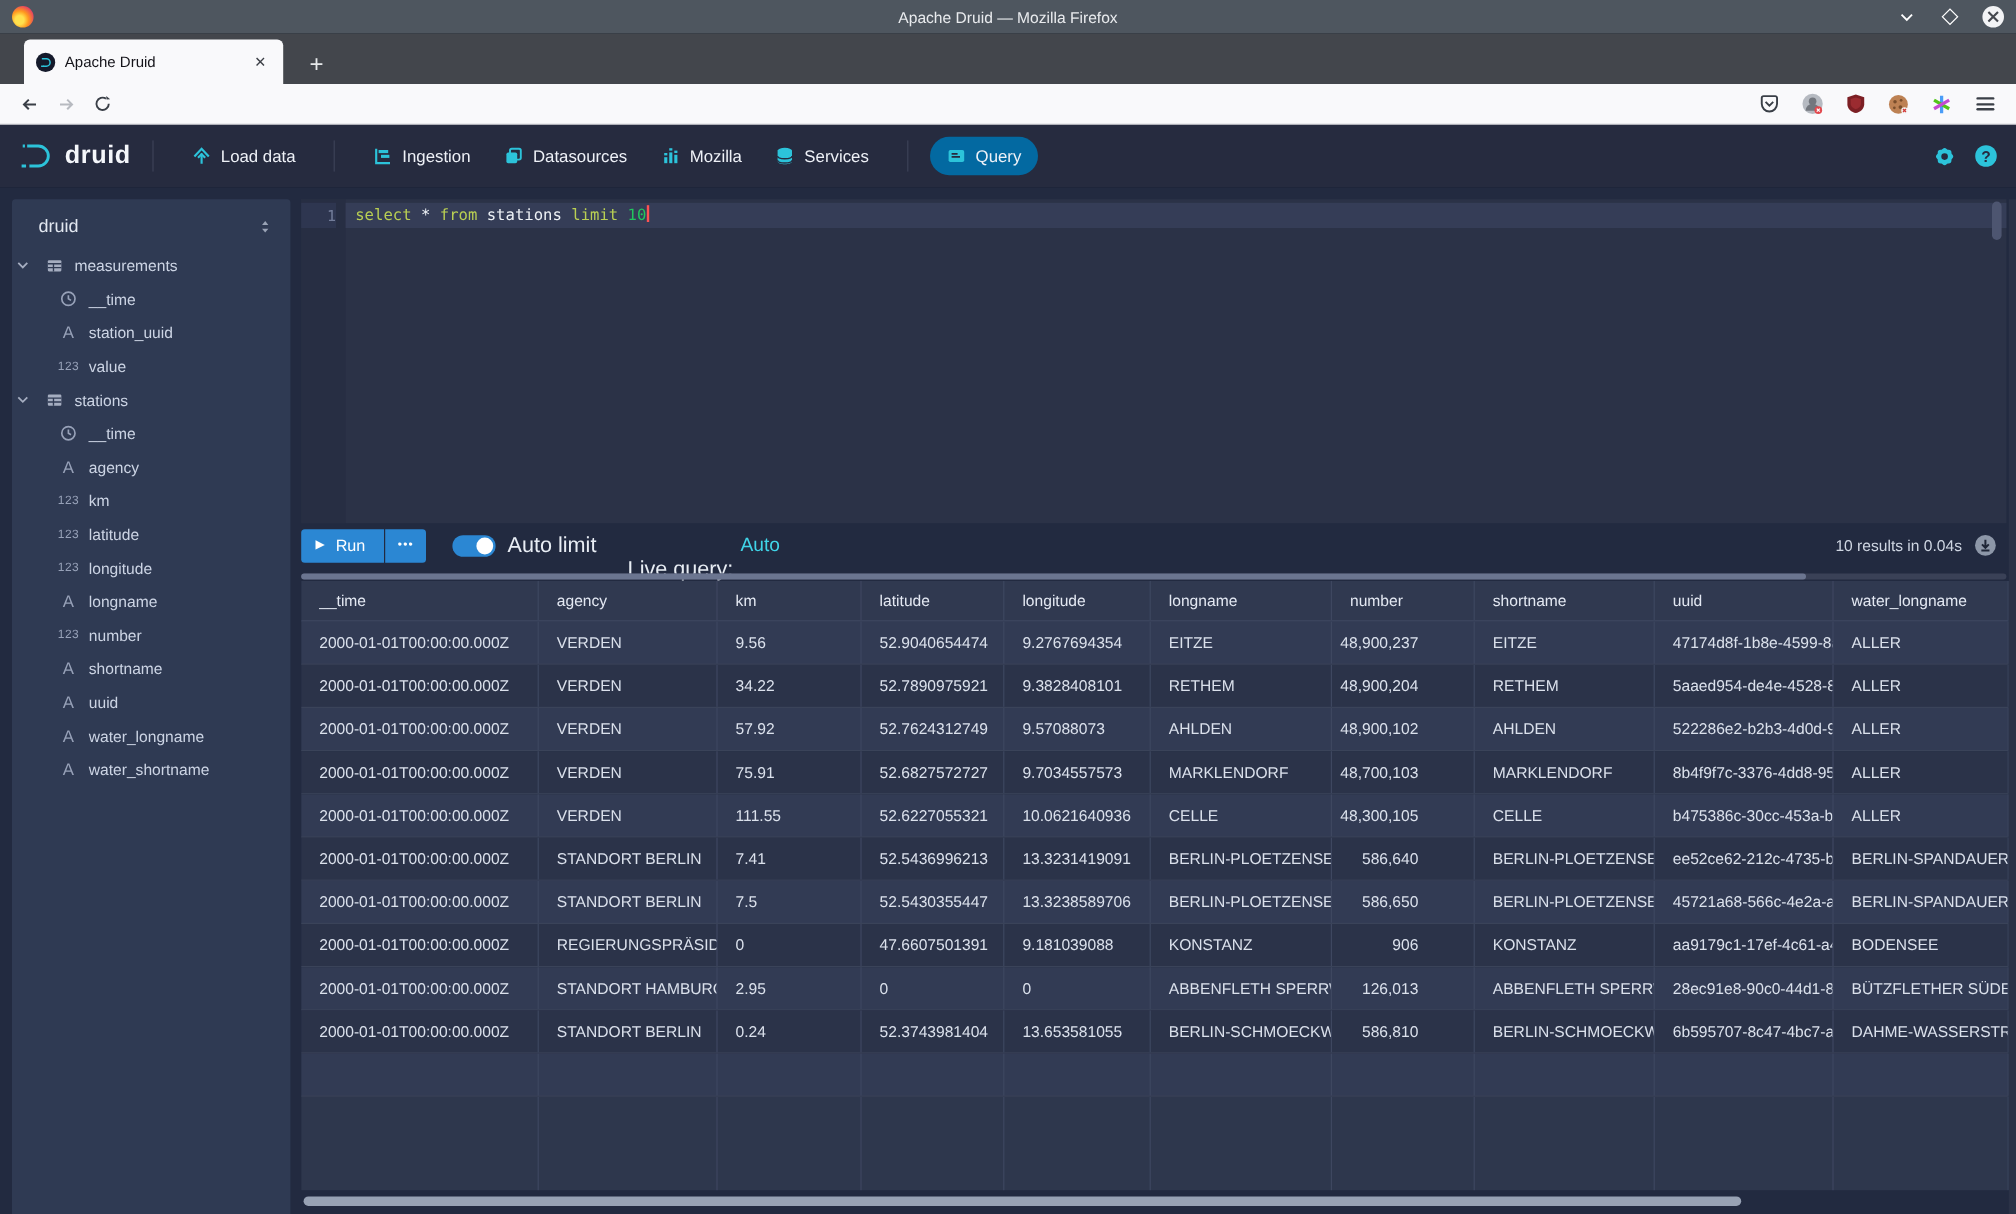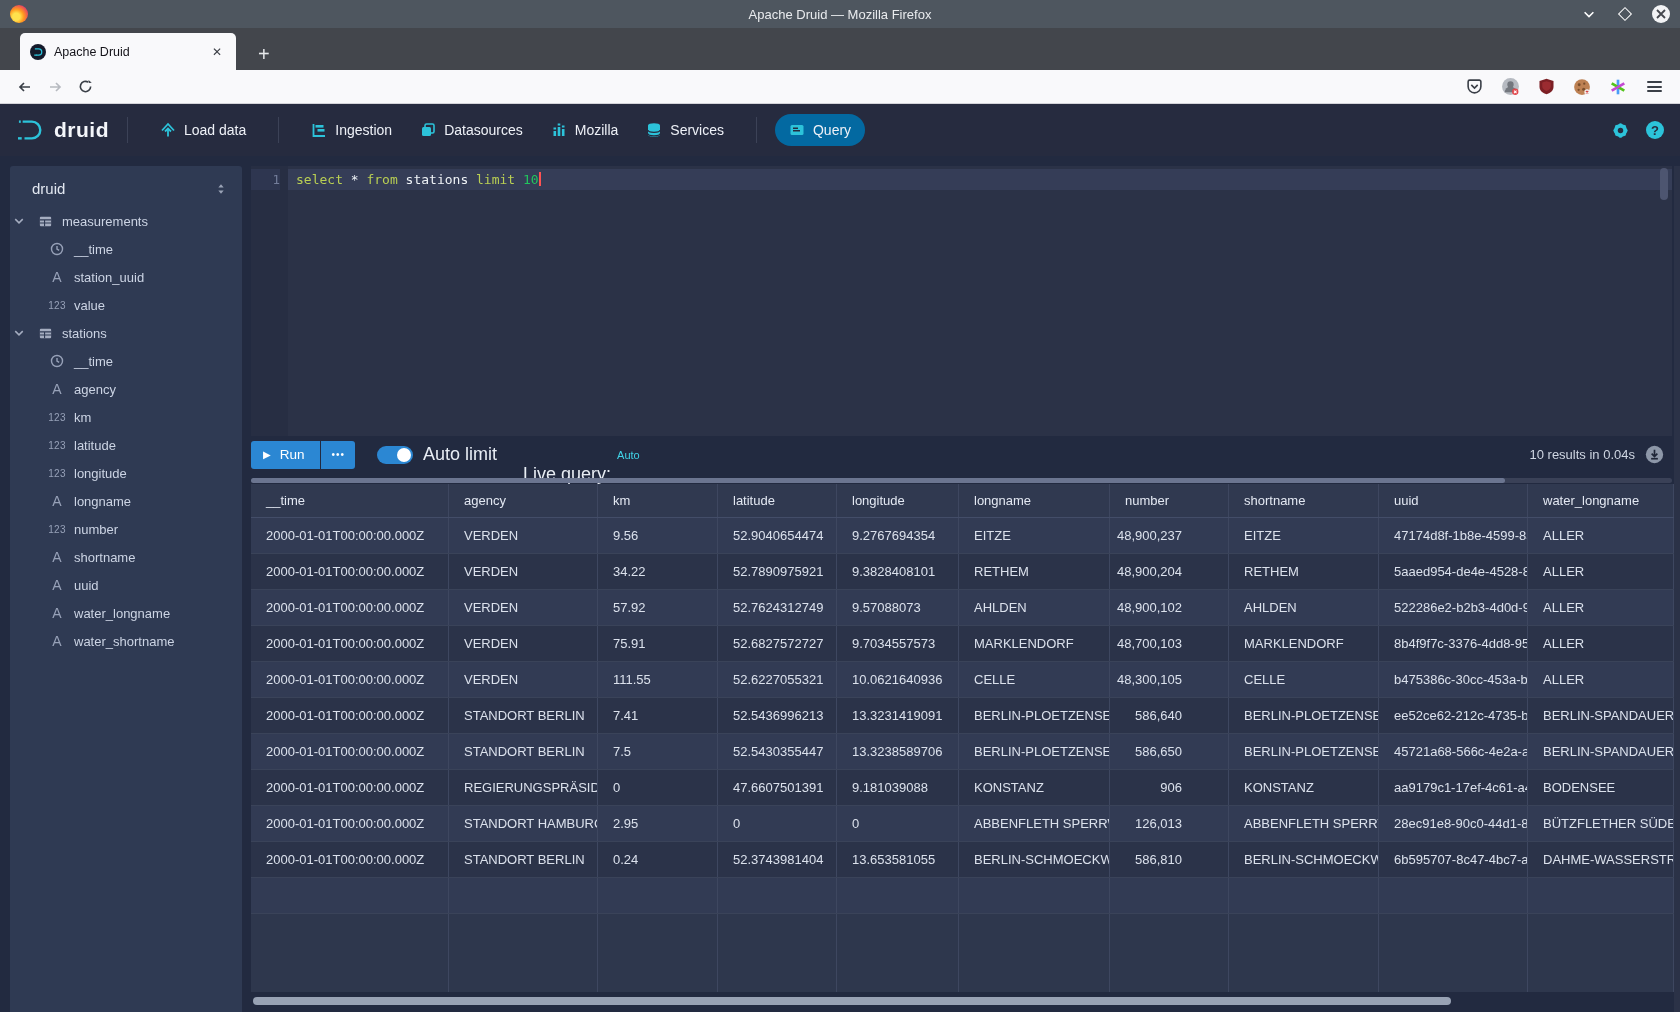--- a/index.html
+++ b/index.html
@@ -79,21 +79,21 @@
   .runbar { position:absolute; left:0; top:280px; width:1421px; height:37px; display:flex; align-items:center; }
   .btn-run { display:flex; align-items:center; height:28px; }
   .btn-run .seg { background:#2b87d3; color:#fff; font-size:13.5px; display:flex; align-items:center; height:28px; }
   .seg.main-seg { border-radius:3px 0 0 3px; padding:0 16px 0 12px; gap:9px; }
   .seg.more-seg { border-radius:0 3px 3px 0; padding:0 10px; margin-left:1px; font-size:10px; letter-spacing:1px; }
   .play { font-family:"DejaVu Sans", sans-serif; font-size:10px; }
   .switch { width:36px; height:18px; border-radius:10px; background:#2b87d3; position:relative; margin:0 10px 0 22px; }
   .switch .knob { position:absolute; right:2px; top:2px; width:14px; height:14px; border-radius:50%; background:#fff; }
   .lbl { color:#e8edf4; font-size:18px; }
   .live-lbl { margin-left:26px;margin-top:39px; }
-  .live-val { color:#40d4e8; margin-left:6px; font-size:11px; }
+  .live-val { color:#40d4e8; margin-left:6px; font-size:16px; }
   .run-right { margin-left:auto; display:flex; align-items:center; gap:10px; padding-right:8px; }
   .status { color:#cfd6e2; font-size:13px; }
 
   
   .topscroll { position:absolute; left:0; top:322px; width:1421px; height:5px; background:#3a4157; border-radius:3px; }
   .topscroll .thumb { position:absolute; left:0; top:0; height:5px; width:1254px; background:#6b7590; border-radius:3px; }
   .botscroll { position:absolute; left:0; top:841px; width:1421px; height:8px; }
   .botscroll .thumb { position:absolute; left:2px; top:0; height:8px; width:1198px; background:#98a2b4; border-radius:4px; }
 
   

